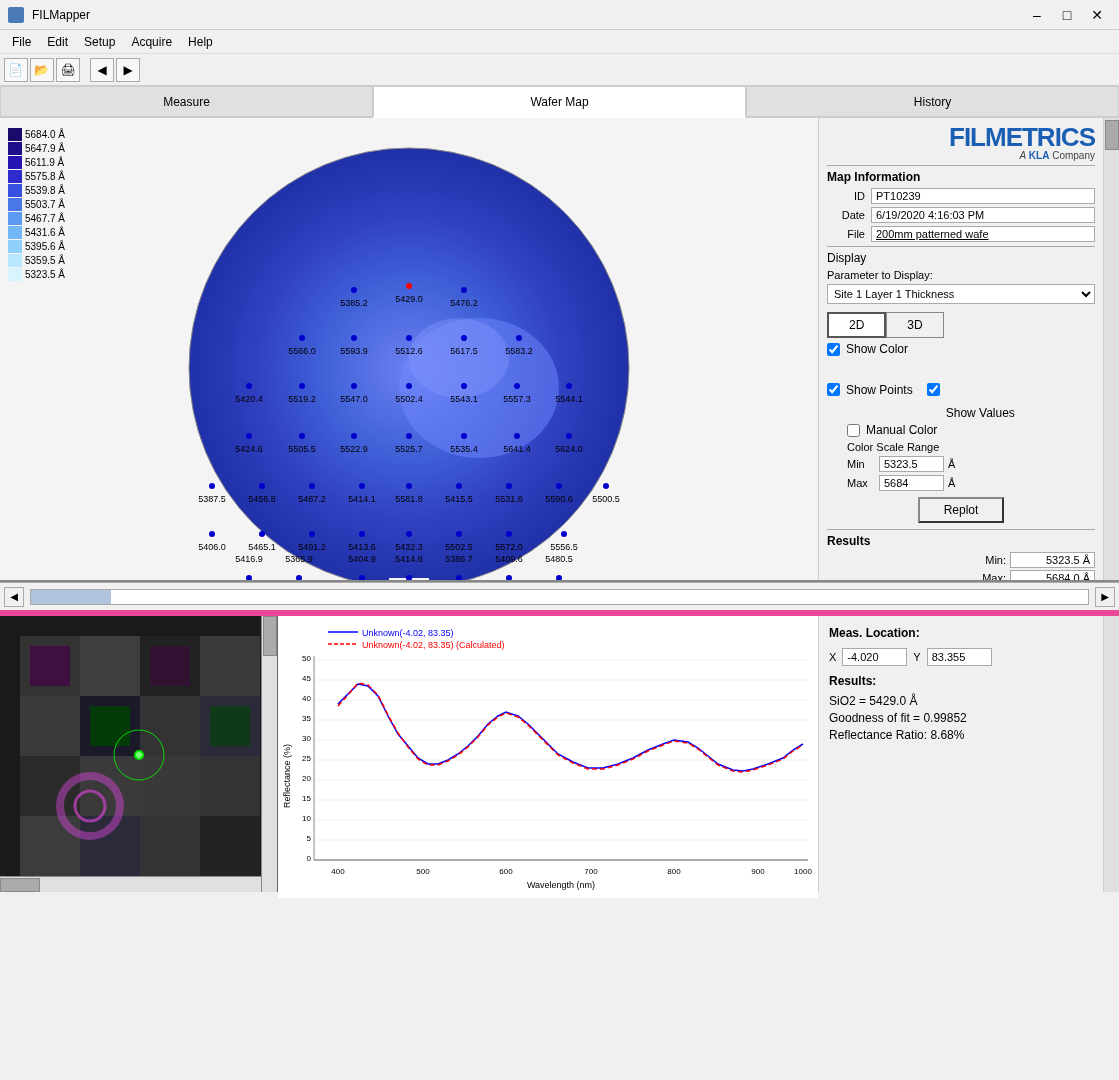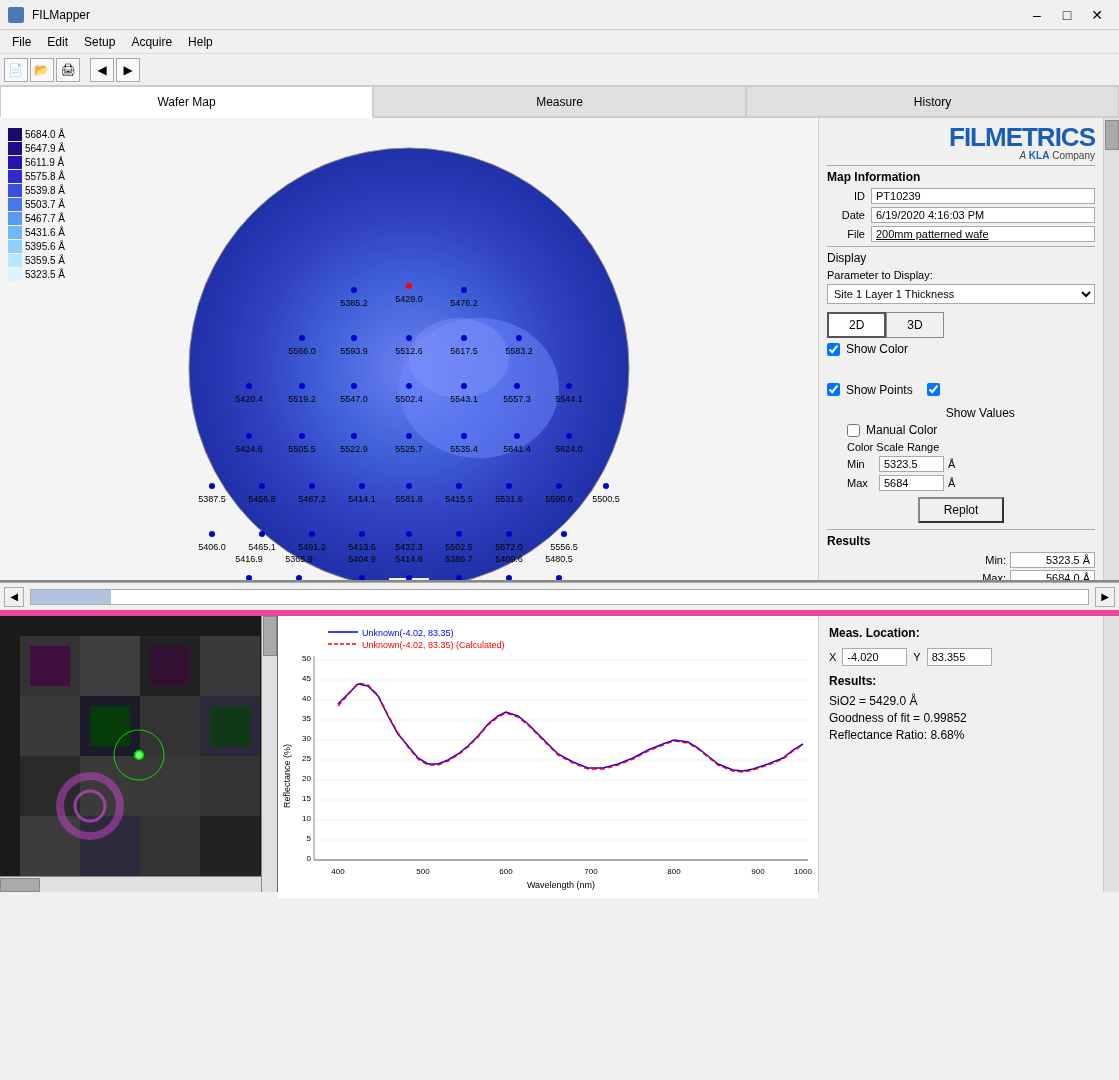--- a/index.html
+++ b/index.html
@@ -54,25 +54,25 @@
 <div class="toolbar">
   <button class="tool-btn">📄</button>
   <button class="tool-btn">📂</button>
   <button class="tool-btn">🖨</button>
   <div class="tool-sep"></div>
   <button class="tool-btn">◀</button>
   <button class="tool-btn">▶</button>
 </div>
 
 <div class="tab-bar">
+  <div class="tab">
+    <span>Measure</span>
+  </div>
   <div class="tab active">
     <span>Wafer Map</span>
-  </div>
-  <div class="tab">
-    <span>Measure</span>
   </div>
   <div class="tab">
     <span>History</span>
   </div>
 </div>
 
 <div style="display:flex; height: 464px; border-bottom: 2px solid #888;">
 
   <div style="flex:1; position:relative; background:#f4f4f4; display:flex; flex-direction:column; align-items:center; overflow:hidden;">
 

